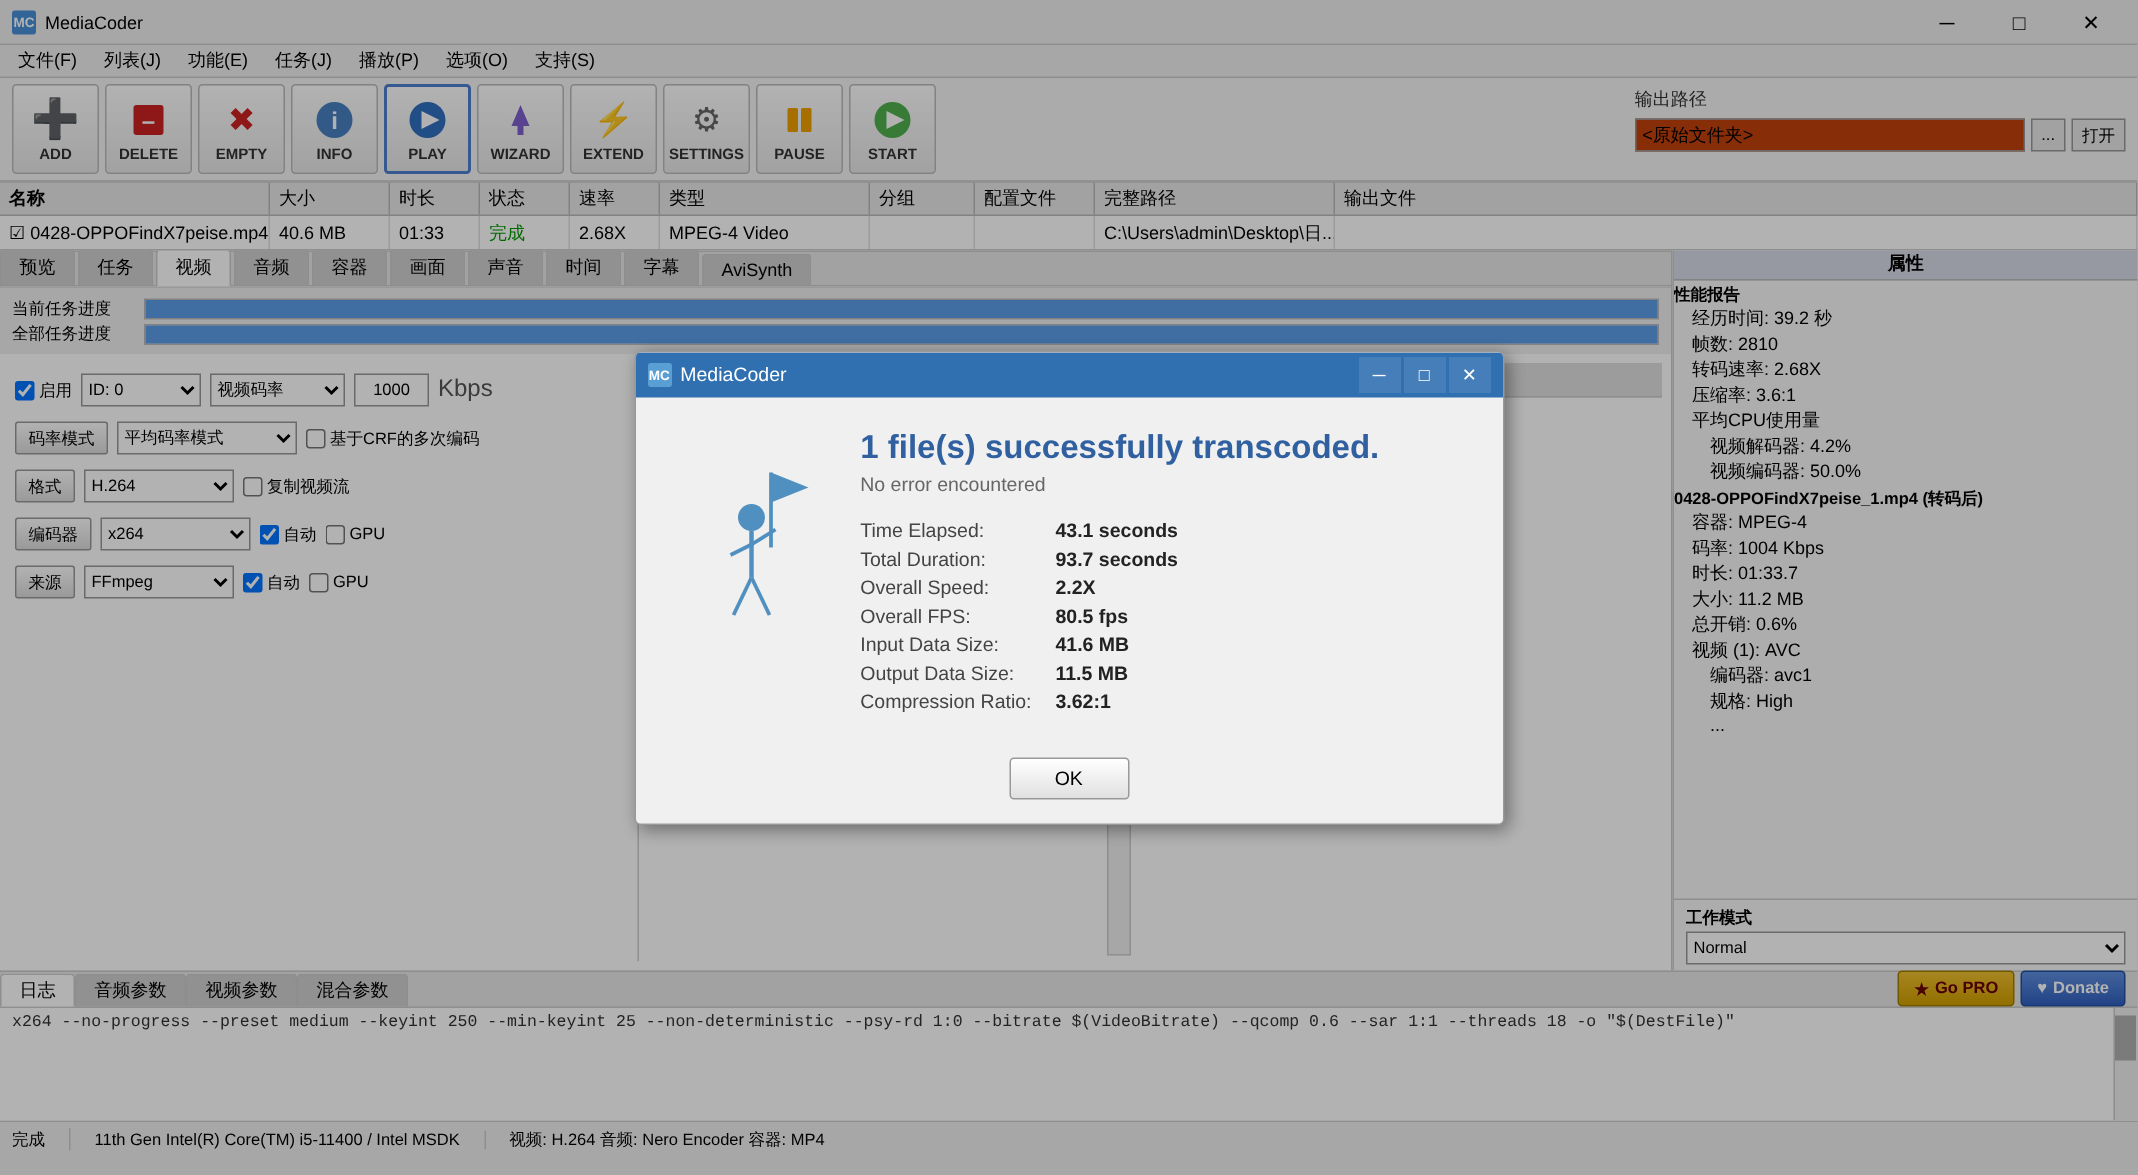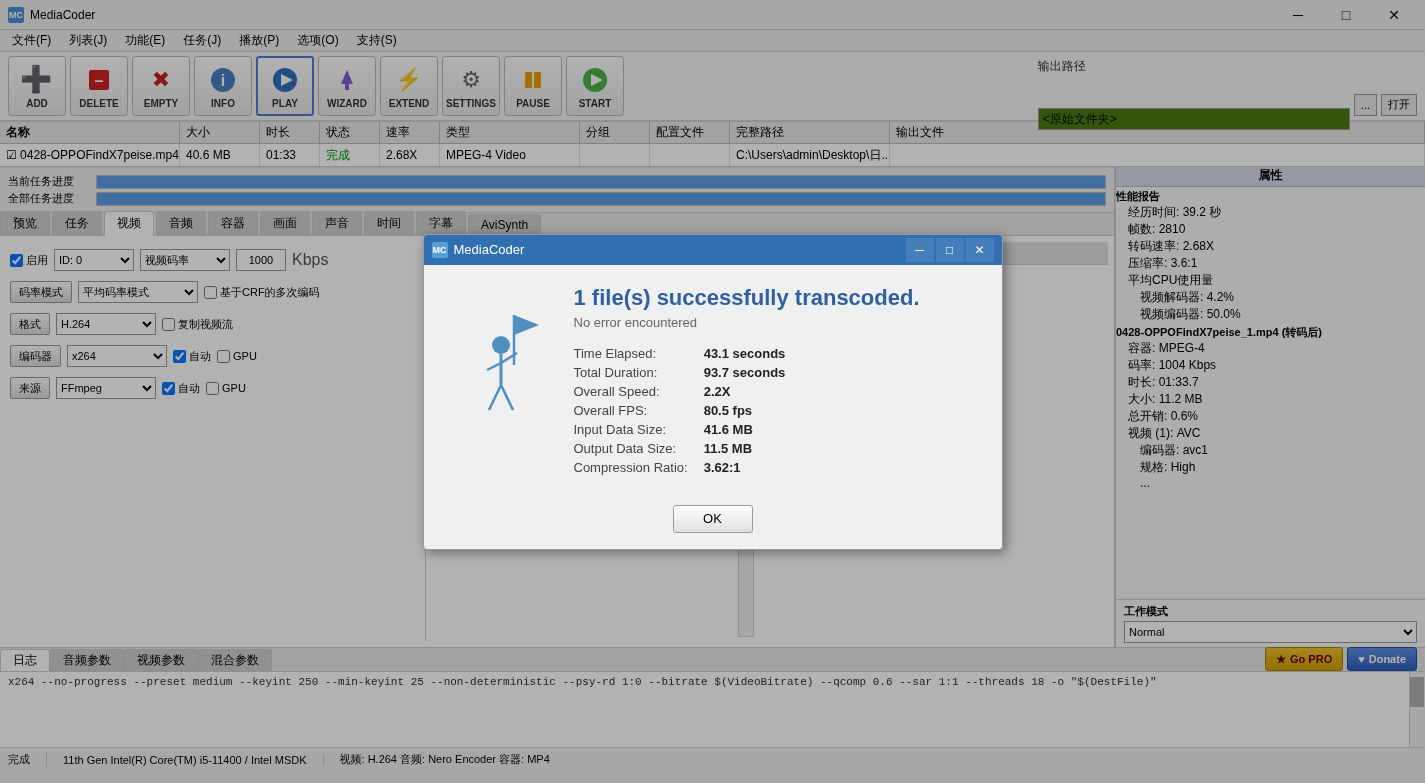--- a/index.html
+++ b/index.html
@@ -103,27 +103,26 @@
       top: 6px;
       display: flex;
       flex-direction: column;
       gap: 4px;
     }
     #output-area label { font-size: 12px; color: #333; }
     #output-area .path-row {
       display: flex; gap: 4px; align-items: center;
     }
     #output-area input {
-      width: 312px;
+      width: 260px;
       height: 22px;
       border: 1px solid #999;
       padding: 0 4px;
       font-size: 12px;
-      background: #4d7c0f;
-      margin-top: 29px;
+      background: #c2410c;
     }
     #output-area .path-btn {
       height: 22px; padding: 0 6px;
       border: 1px solid #999; background: #e8e8e8;
       cursor: pointer; font-size: 11px;
     }
 
     
     #filelist {
       background: white;
@@ -664,46 +663,46 @@
     <div class="fl-cell profile"></div>
     <div class="fl-cell fullpath">C:\Users\admin\Desktop\日...</div>
     <div class="fl-cell outfile"></div>
   </div>
 </div>
 
 <div id="main-area">
 
   <div id="left-panel">
 
+    <div id="tabs-bar">
+      <div class="tab">预览</div>
+      <div class="tab">任务</div>
+      <div class="tab active">视频</div>
+      <div class="tab">音频</div>
+      <div class="tab">容器</div>
+      <div class="tab">画面</div>
+      <div class="tab">声音</div>
+      <div class="tab">时间</div>
+      <div class="tab">字幕</div>
+      <div class="tab">AviSynth</div>
+    </div>
+
     <div id="progress-area">
       <div class="progress-row">
         <span class="progress-label">当前任务进度</span>
         <div class="progress-bar-bg">
           <div class="progress-bar-fill" style="width: 100%;"></div>
         </div>
       </div>
       <div class="progress-row">
         <span class="progress-label">全部任务进度</span>
         <div class="progress-bar-bg">
           <div class="progress-bar-fill" style="width: 100%;"></div>
         </div>
       </div>
-    </div>
-
-    <div id="tabs-bar">
-      <div class="tab">预览</div>
-      <div class="tab">任务</div>
-      <div class="tab active">视频</div>
-      <div class="tab">音频</div>
-      <div class="tab">容器</div>
-      <div class="tab">画面</div>
-      <div class="tab">声音</div>
-      <div class="tab">时间</div>
-      <div class="tab">字幕</div>
-      <div class="tab">AviSynth</div>
     </div>
 
     <div id="video-settings">
 
       <div style="display:flex; flex:1; overflow:hidden;">
         <div style="width: 420px; border-right: 1px solid #ccc; padding: 4px; display:flex; flex-direction:column; gap: 4px;">
 
           <div class="form-row">
             <label class="checkbox-label">
               <input type="checkbox" checked="" style="">

